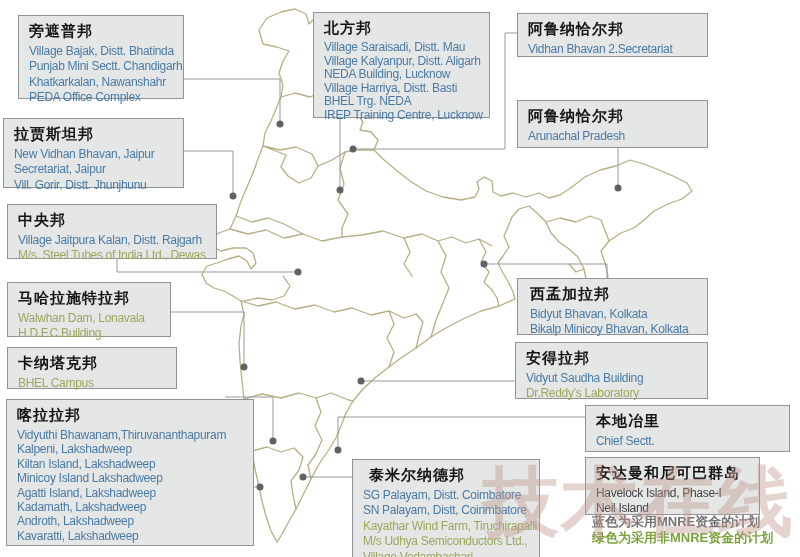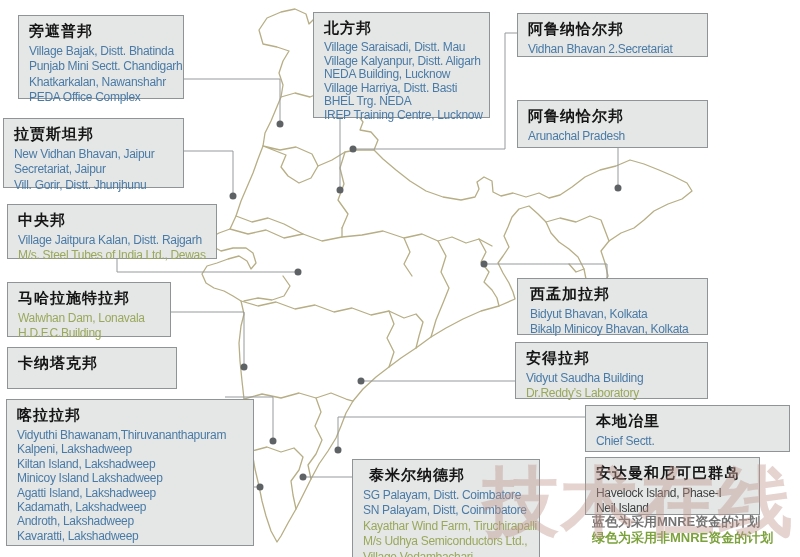--- a/index.html
+++ b/index.html
@@ -127,20 +127,21 @@
   </div>
 
   <div class="info-box" style="left:7px;top:282px;width:164px;height:55px;">
     <div class="title">马哈拉施特拉邦</div>
     <div class="item green">Walwhan Dam, Lonavala</div>
     <div class="item green">H.D.F.C.Building</div>
   </div>
 
   <div class="info-box" style="left:7px;top:347px;width:170px;height:42px;">
     <div class="title">卡纳塔克邦</div>
+    <div class="item green">BHEL Campus</div>
   </div>
 
   <div class="info-box semi" style="left:6px;top:399px;width:248px;height:147px;">
     <div class="title">喀拉拉邦</div>
     <div class="item blue">Vidyuthi Bhawanam,Thiruvananthapuram</div>
     <div class="item blue">Kalpeni, Lakshadweep</div>
     <div class="item blue">Kiltan Island, Lakshadweep</div>
     <div class="item blue">Minicoy Island Lakshadweep</div>
     <div class="item blue">Agatti Island, Lakshadweep</div>
     <div class="item blue">Kadamath, Lakshadweep</div>

